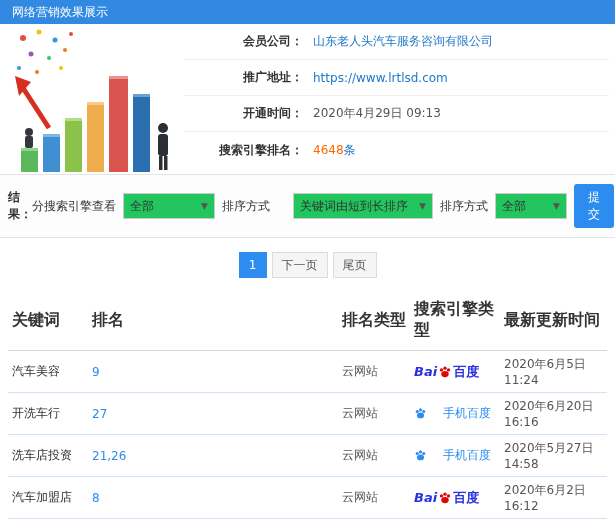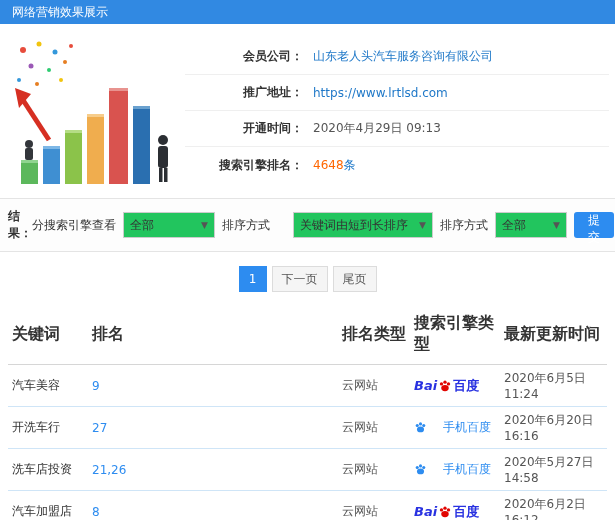--- a/index.html
+++ b/index.html
@@ -4,21 +4,21 @@
 <style>
   * { margin:0; padding:0; box-sizing:border-box; }
   html,body { width:615px; height:520px; overflow:hidden; background:#fff;
     font-family:"DejaVu Sans","Liberation Sans",sans-serif; font-size:12px; color:#333; }
 
   
   .topbar { height:24px; line-height:24px; background:#3189e2; color:#fff;
     padding:0 12px; font-size:12px; }
 
   
-  .info-section { display:flex; align-items:center; padding:12px 0; }
+  .info-section { display:flex; align-items:flex-start; padding:0 0; }
   .illustration { width:185px; display:flex; justify-content:center; align-items:center; }
   .info-rows { flex:1; padding-right:6px; }
   .info-row { display:flex; align-items:center; height:36px; border-bottom:1px solid #efefef; }
   .info-row:last-child { border-bottom:none; }
   .info-label { width:118px; text-align:right; font-weight:bold; color:#333; flex:0 0 118px; }
   .info-value { margin-left:10px; color:#555; }
   a.link, .link { color:#1f78c8; text-decoration:none; cursor:pointer; }
   .count { color:#ff6600; }
   .count-unit { color:#1f78c8; }
 
@@ -28,21 +28,21 @@
   .section-label { font-weight:bold; color:#333; }
   .filter-group { margin-left:auto; display:flex; align-items:center; gap:7px; padding-right:4px; }
   .filter-label { font-weight:normal; color:#333; white-space:nowrap; }
   .select { display:inline-flex; align-items:center; justify-content:space-between;
     height:26px; border:1px solid #ccc; background:#22c55e; padding:0 6px; gap:10px;
     cursor:pointer; color:#333; white-space:nowrap; }
   .select .arrow { font-size:9px; color:#555; }
   .sel-engine { min-width:92px; }
   .sel-sort  { min-width:140px;margin-left:16px; }
   .sel-type  { min-width:72px; }
-  .submit-btn { height:26px; padding:0 14px; background:#2d8cf0; color:#fff;
+  .submit-btn { height:44px; padding:0 14px; background:#2d8cf0; color:#fff;
     border:none; border-radius:3px; font-size:12px; cursor:pointer; }
 
   
   .pagination { display:flex; justify-content:center; align-items:center; gap:5px; margin:14px 0 12px; }
   .page { min-width:28px; height:26px; display:inline-flex; align-items:center; justify-content:center;
     padding:0 9px; border:1px solid #dcdcdc; background:#f5f5f5; color:#555; cursor:pointer; }
   .page.active { background:#2d8cf0; border-color:#2d8cf0; color:#fff; }
 
   
   table.rank-table { width:calc(100% - 16px); margin:0 8px; border-collapse:collapse; table-layout:fixed; }

